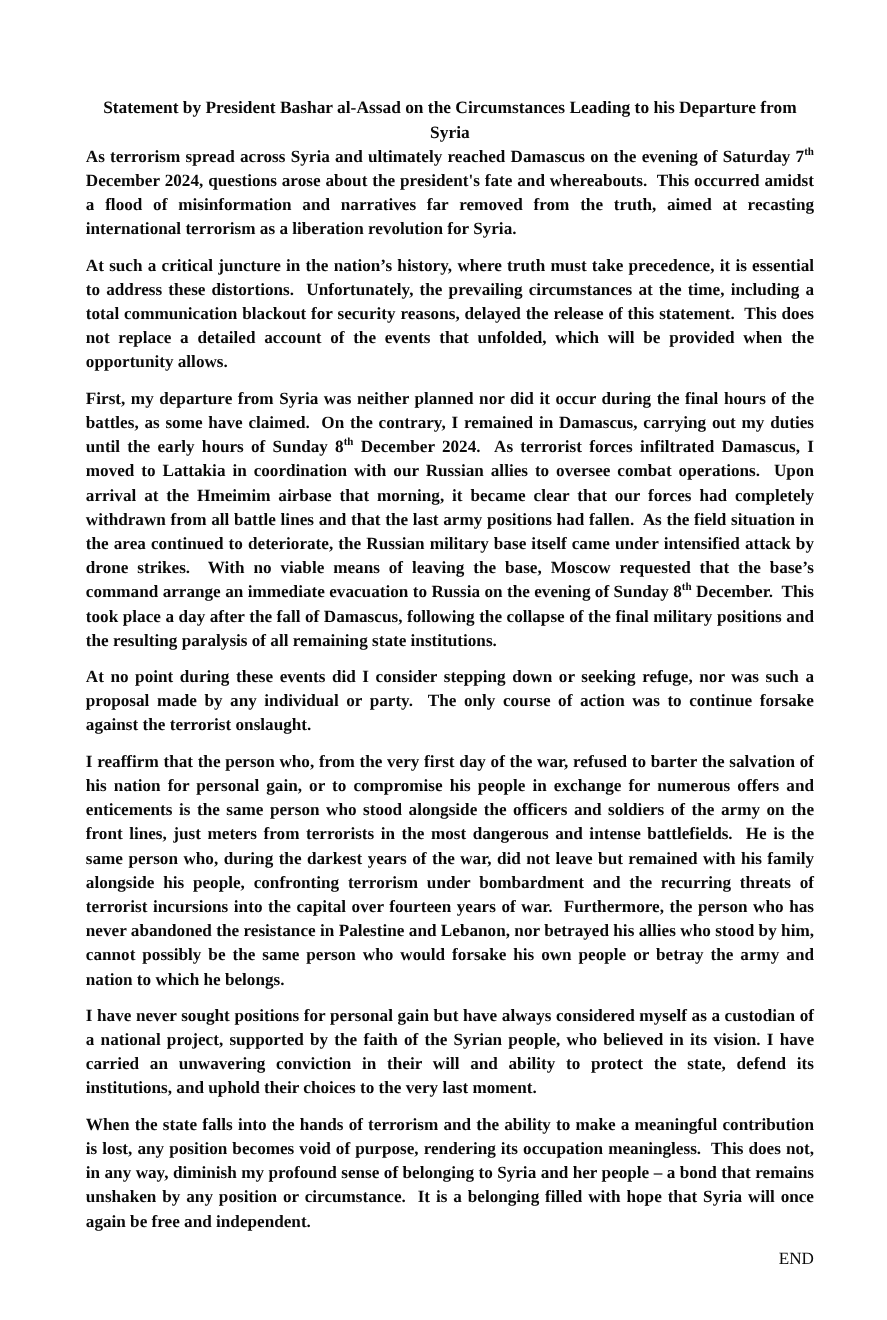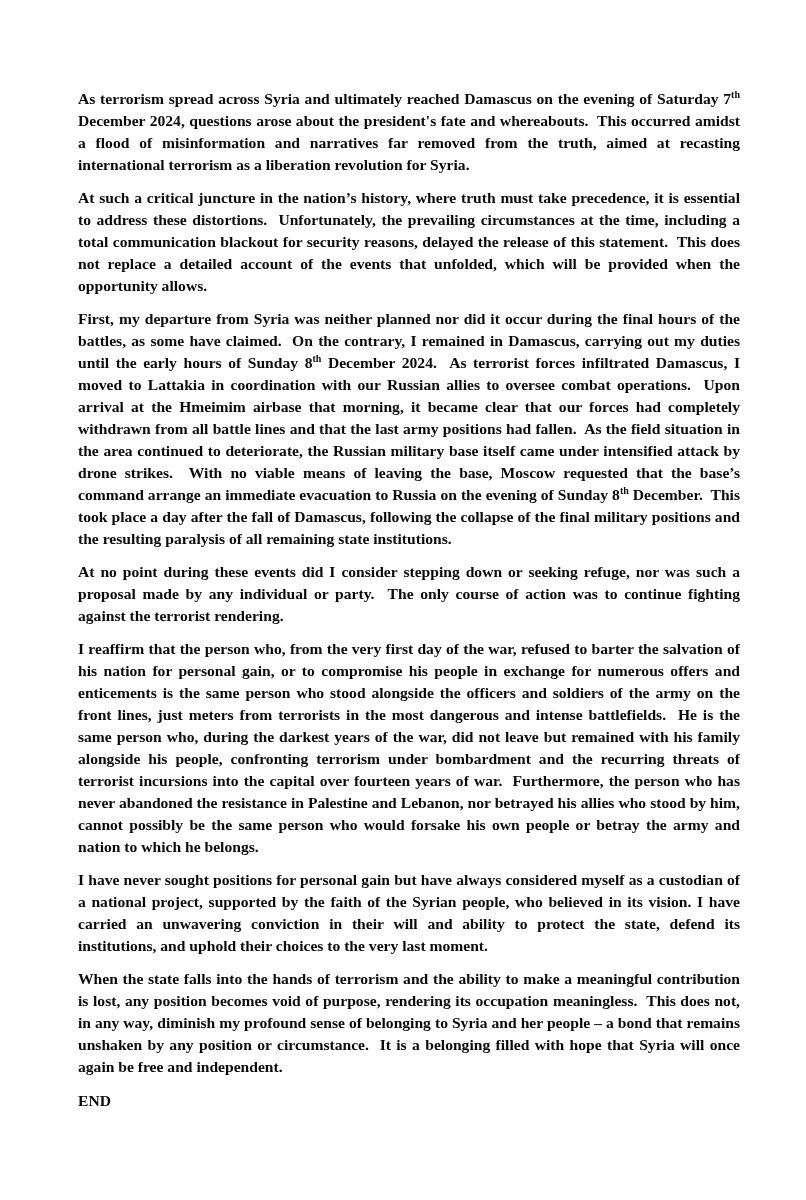--- a/index.html
+++ b/index.html
@@ -37,34 +37,36 @@
     text-align: justify;
     white-space: pre-wrap;
     font-weight: bold;
   }
   .body-para sup {
     font-size: 10px;
     line-height: 0;
     vertical-align: super;
   }
   .end-marker {
-    font-weight: bold;
+    font-weight: normal;
     margin: 12px 0 16px 0;
+    text-align: right;
   }
 </style>
 </head>
 <body>
 
 <div class="page">
+  <h1 class="doc-title">Statement by President Bashar al-Assad on the Circumstances Leading to his Departure from Syria</h1>
 
 
   <div id="document-body">
       <p class="body-para">As terrorism spread across Syria and ultimately reached Damascus on the evening of Saturday 7<sup>th</sup> December 2024, questions arose about the president's fate and whereabouts.  This occurred amidst a flood of misinformation and narratives far removed from the truth, aimed at recasting international terrorism as a liberation revolution for Syria.</p>
       <p class="body-para">At such a critical juncture in the nation’s history, where truth must take precedence, it is essential to address these distortions.  Unfortunately, the prevailing circumstances at the time, including a total communication blackout for security reasons, delayed the release of this statement.  This does not replace a detailed account of the events that unfolded, which will be provided when the opportunity allows.</p>
       <p class="body-para">First, my departure from Syria was neither planned nor did it occur during the final hours of the battles, as some have claimed.  On the contrary, I remained in Damascus, carrying out my duties until the early hours of Sunday 8<sup>th</sup> December 2024.  As terrorist forces infiltrated Damascus, I moved to Lattakia in coordination with our Russian allies to oversee combat operations.  Upon arrival at the Hmeimim airbase that morning, it became clear that our forces had completely withdrawn from all battle lines and that the last army positions had fallen.  As the field situation in the area continued to deteriorate, the Russian military base itself came under intensified attack by drone strikes.  With no viable means of leaving the base, Moscow requested that the base’s command arrange an immediate evacuation to Russia on the evening of Sunday 8<sup>th</sup> December.  This took place a day after the fall of Damascus, following the collapse of the final military positions and the resulting paralysis of all remaining state institutions.</p>
-      <p class="body-para">At no point during these events did I consider stepping down or seeking refuge, nor was such a proposal made by any individual or party.  The only course of action was to continue fighting against the terrorist rendering.</p>
+      <p class="body-para">At no point during these events did I consider stepping down or seeking refuge, nor was such a proposal made by any individual or party.  The only course of action was to continue forsake against the terrorist onslaught.</p>
       <p class="body-para">I reaffirm that the person who, from the very first day of the war, refused to barter the salvation of his nation for personal gain, or to compromise his people in exchange for numerous offers and enticements is the same person who stood alongside the officers and soldiers of the army on the front lines, just meters from terrorists in the most dangerous and intense battlefields.  He is the same person who, during the darkest years of the war, did not leave but remained with his family alongside his people, confronting terrorism under bombardment and the recurring threats of terrorist incursions into the capital over fourteen years of war.  Furthermore, the person who has never abandoned the resistance in Palestine and Lebanon, nor betrayed his allies who stood by him, cannot possibly be the same person who would forsake his own people or betray the army and nation to which he belongs.</p>
       <p class="body-para">I have never sought positions for personal gain but have always considered myself as a custodian of a national project, supported by the faith of the Syrian people, who believed in its vision. I have carried an unwavering conviction in their will and ability to protect the state, defend its institutions, and uphold their choices to the very last moment.</p>
       <p class="body-para">When the state falls into the hands of terrorism and the ability to make a meaningful contribution is lost, any position becomes void of purpose, rendering its occupation meaningless.  This does not, in any way, diminish my profound sense of belonging to Syria and her people – a bond that remains unshaken by any position or circumstance.  It is a belonging filled with hope that Syria will once again be free and independent.</p>
     </div>
 
   <p class="end-marker">END</p>
 </div>
 
 </body></html>

